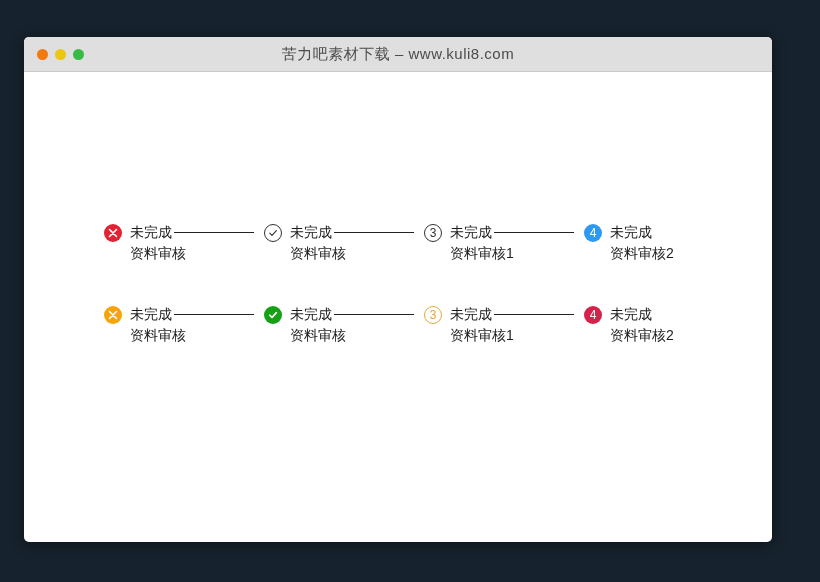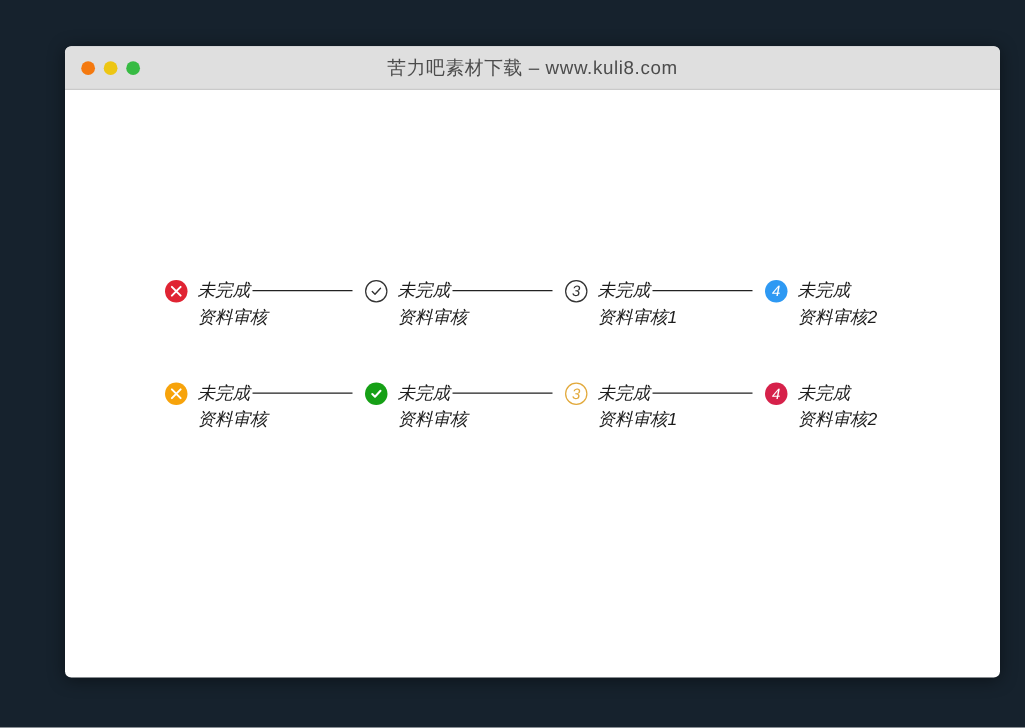--- a/index.html
+++ b/index.html
@@ -4,21 +4,21 @@
 <style>
   * { margin: 0; padding: 0; box-sizing: border-box; }
   html, body {
     width: 820px; height: 582px;
     font-family: "Liberation Sans", sans-serif;
   }
   body { background: #16222d; position: relative; overflow: hidden; }
 
   .window {
     position: absolute;
-    left: 52px; top: 37px;
+    left: 24px; top: 37px;
     width: 748px; height: 505px;
     background: #ffffff;
     border-radius: 5px;
     box-shadow: 0 2px 14px rgba(0,0,0,0.45);
     overflow: hidden;
   }
 
   .titlebar {
     position: relative;
     height: 35px;
@@ -42,21 +42,20 @@
     letter-spacing: 0.5px;
   }
 
   .content {
     padding: 150px 0 0 80px;
   }
 
   .steps-row {
     display: flex;
     align-items: flex-start;
-    font-style: italic;
   }
   .steps-row + .steps-row { margin-top: 40px; }
 
   .step {
     width: 160px;
     display: flex;
     align-items: flex-start;
   }
   .step:last-child { width: auto; }
 

